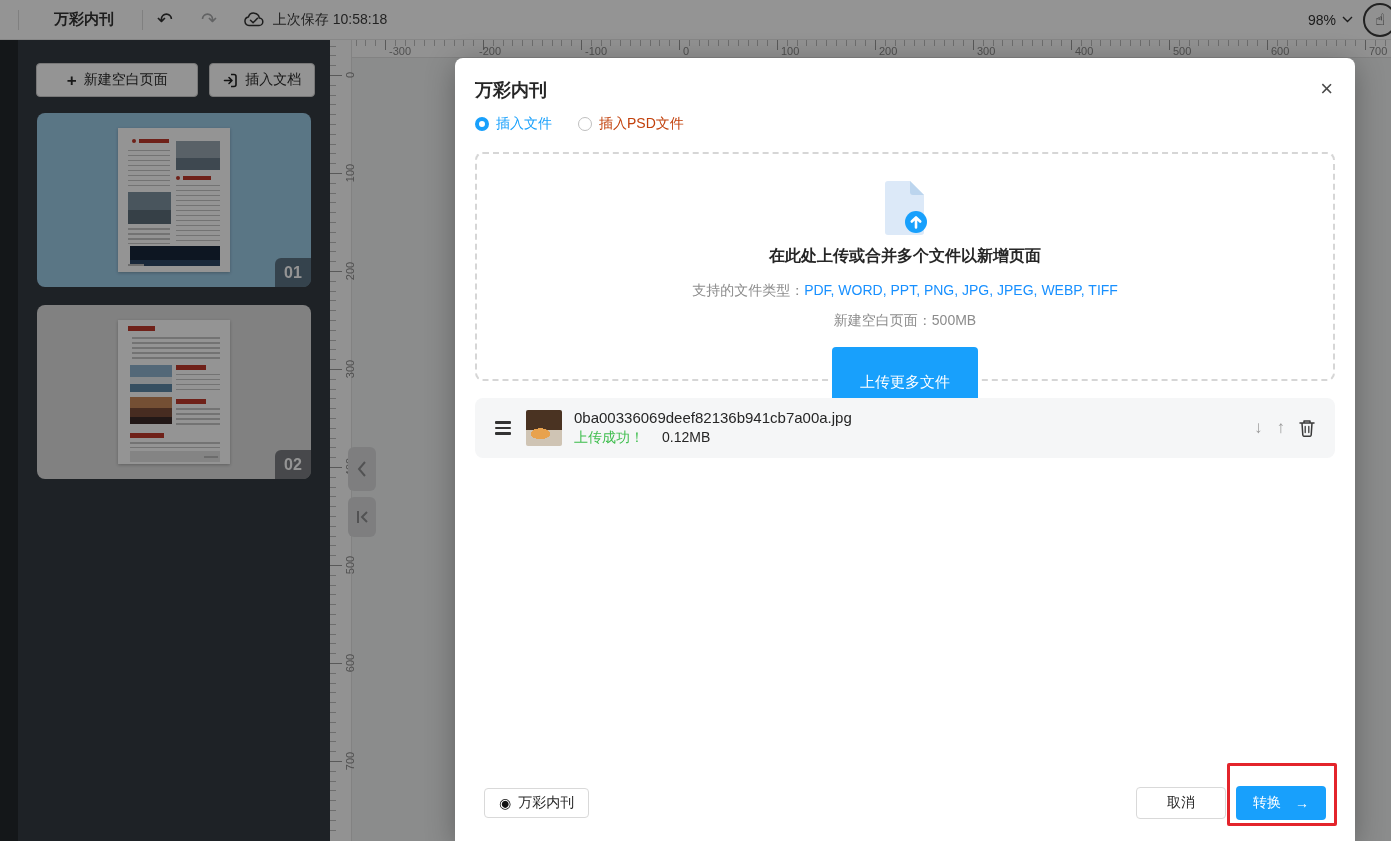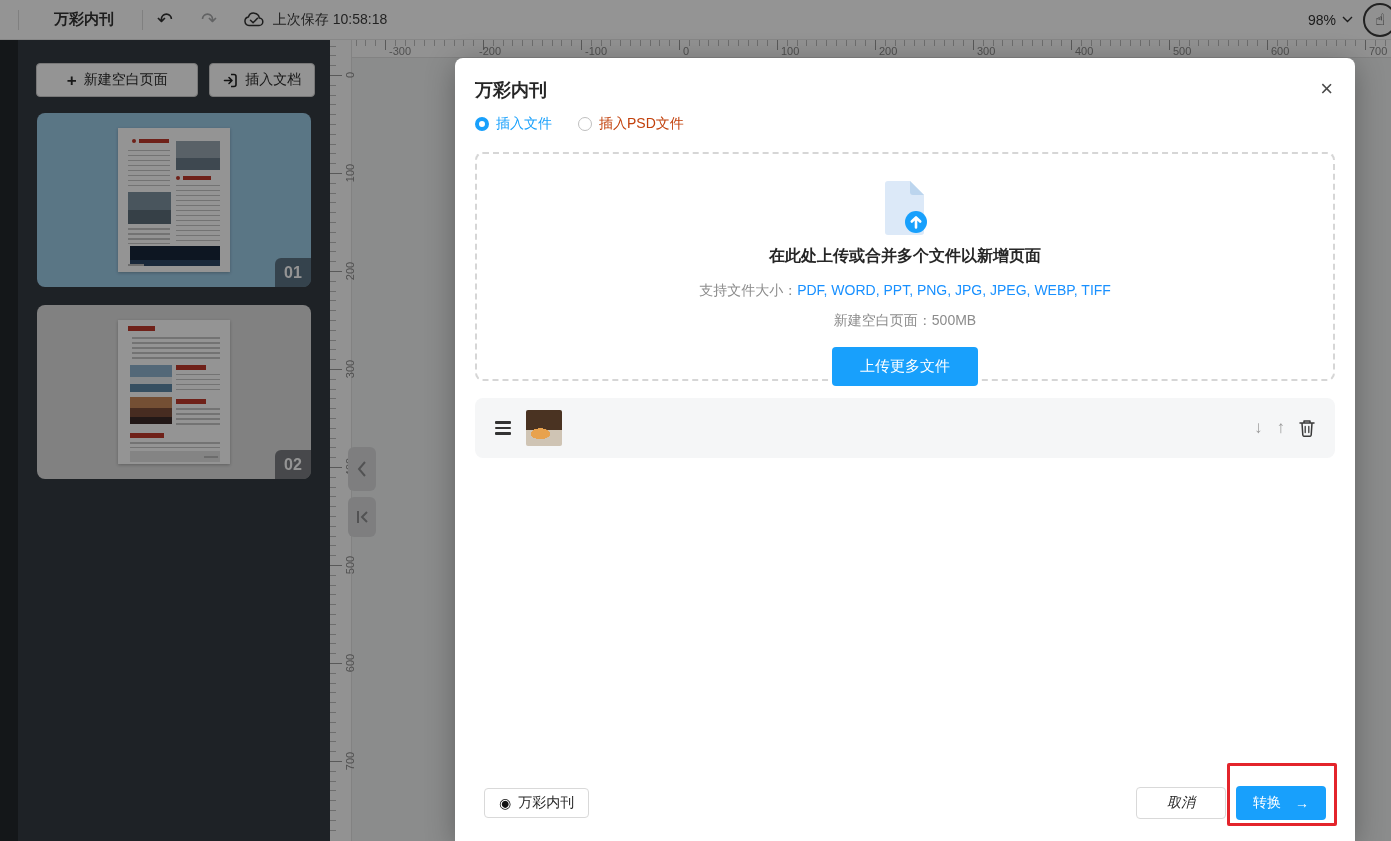--- a/index.html
+++ b/index.html
@@ -66,41 +66,41 @@
   .radio.off { border:1px solid #bfbfbf; }
   .tab-opt.on-label { color:#18a0fc;font-family:Liberation Mono, monospace; }
   .tab-opt.off-label { color:#c2410c; }
 
   .dropzone { position:absolute; left:20px; top:94px; width:860px; height:229px; border:2px dashed #d6d6d6; border-radius:8px; background:#fff; text-align:center; }
   .dz-icon { margin:26px auto 10px; width:46px; height:56px; }
   .dz-head { font-size:16px; font-weight:700; color:#262626; }
   .dz-types { margin-top:15px; font-size:14px; color:#8c8c8c; }
   .dz-types .blue { color:#1890ff; }
   .dz-size { margin-top:12px; font-size:14px; color:#8c8c8c; }
-  .dz-btn { margin-top:17px; display:inline-block; background:#18a0fc; color:#fff; font-size:15px; border:none; border-radius:4px; padding:10px 28px; cursor:pointer; }
+  .dz-btn { margin-top:17px; display:inline-block; background:#18a0fc; color:#fff; font-size:15px; border:none; border-radius:4px; padding:26px 28px; cursor:pointer; }
 
   .file-row { position:absolute; left:20px; top:340px; width:860px; height:60px; background:#f5f6f7; border-radius:8px; display:flex; align-items:center; }
   .drag-handle { width:16px; margin-left:20px; display:flex; flex-direction:column; gap:3px; cursor:grab; }
   .drag-handle i { height:2.5px; background:#333; border-radius:1px; }
   .file-thumb { width:36px; height:36px; margin-left:15px; border-radius:2px; background:
       radial-gradient(ellipse 16px 9px at 40% 66%, #e8a24e 0 60%, transparent 61%),
       linear-gradient(#4a3322 0 55%, #cfc4b4 55% 100%); }
   .file-meta { margin-left:12px; display:flex; flex-direction:column; gap:3px; }
   .file-name { font-size:15px; color:#262626; }
   .file-sub { font-size:14px; display:flex; gap:18px; }
   .file-status { color:#3fbe4e; }
   .file-size { color:#262626; }
   .file-actions { margin-left:auto; display:flex; align-items:center; gap:14px; margin-right:20px; }
   .arrow-act { font-size:17px; color:#9a9a9a; cursor:pointer; }
   .trash-act { cursor:pointer; display:flex; }
 
   .modal-footer { position:absolute; left:0; top:726px; width:100%; height:40px; }
   .settings-btn { position:absolute; left:29px; top:4px; height:30px; background:#fff; border:1px solid #d9d9d9; border-radius:4px; display:flex; align-items:center; gap:7px; padding:0 14px; font-size:14px; color:#262626; cursor:pointer; }
   .gear-glyph { font-size:14px; color:#111; line-height:1; }
-  .cancel-btn { position:absolute; left:681px; top:3px; width:90px; height:32px; background:#fff; border:1px solid #d9d9d9; border-radius:4px; font-size:14px; color:#262626; cursor:pointer;font-style:italic; }
+  .cancel-btn { position:absolute; left:681px; top:3px; width:90px; height:32px; background:#fff; border:1px solid #d9d9d9; border-radius:4px; font-size:14px; color:#262626; cursor:pointer; }
   .convert-btn { position:absolute; left:781px; top:2px; width:90px; height:34px; background:#18a0fc; border:none; border-radius:4px; font-size:14px; color:#fff; cursor:pointer; display:flex; align-items:center; justify-content:center; gap:14px; }
 
   .annotation-box { position:absolute; left:1227px; top:763px; width:110px; height:63px; border:3px solid #e3242b; border-radius:2px; z-index:120; pointer-events:none; }
 </style>
 </head>
 <body>
 
 <div class="toolbar">
   <div class="tb-sep" style="margin-left:18px"></div>
   <div class="app-title">万彩内刊</div>
@@ -452,35 +452,42 @@
     <div class="dz-icon">
       <svg width="46" height="56" viewBox="0 0 46 56">
         <path d="M6 1 h22 l14 14 v37 a3 3 0 0 1 -3 3 h-33 a3 3 0 0 1 -3 -3 v-48 a3 3 0 0 1 3 -3 z" fill="#dce9f8"></path>
         <path d="M28 1 l14 14 h-11 a3 3 0 0 1 -3 -3 z" fill="#bcd5ee"></path>
         <circle cx="34" cy="42" r="11" fill="#18a0fc"></circle>
         <path d="M34 47.5 v-10 M29.8 41.5 l4.2 -4.2 4.2 4.2" fill="none" stroke="#ffffff" stroke-width="2.6" stroke-linecap="round" stroke-linejoin="round"></path>
       </svg>
     </div>
     <div class="dz-head">在此处上传或合并多个文件以新增页面</div>
     <div class="dz-types">
-      <span>支持文件大小：</span><span class="blue">PDF, WORD, PPT, PNG, JPG, JPEG, WEBP, TIFF</span>
+      <span>支持的文件类型：</span><span class="blue">PDF, WORD, PPT, PNG, JPG, JPEG, WEBP, TIFF</span>
     </div>
     <div class="dz-size">
       <span>新建空白页面：</span><span>500MB</span>
     </div>
     <button class="dz-btn">上传更多文件</button>
   </div>
 
   <div class="file-row">
     <div class="drag-handle">
         <i></i>
         <i></i>
         <i></i>
       </div>
     <div class="file-thumb"></div>
+    <div class="file-meta">
+      <div class="file-name">0ba00336069deef82136b941cb7a00a.jpg</div>
+      <div class="file-sub">
+        <span class="file-status">上传成功！</span>
+        <span class="file-size">0.12MB</span>
+      </div>
+    </div>
     <div class="file-actions">
       <span class="arrow-act">↓</span>
       <span class="arrow-act">↑</span>
       <span class="trash-act">
         <svg width="16" height="18" viewBox="0 0 16 18">
             <path d="M1 4 h14 M5 4 v-2 h6 v2 M3 4 l.8 12 a1.5 1.5 0 0 0 1.5 1.3 h5.4 a1.5 1.5 0 0 0 1.5 -1.3 L13 4" fill="none" stroke="#3a3a3a" stroke-width="1.5" stroke-linecap="round" stroke-linejoin="round"></path>
             <path d="M6.2 7.5 v6 M9.8 7.5 v6" stroke="#3a3a3a" stroke-width="1.3" stroke-linecap="round"></path>
           </svg>
       </span>
     </div>

